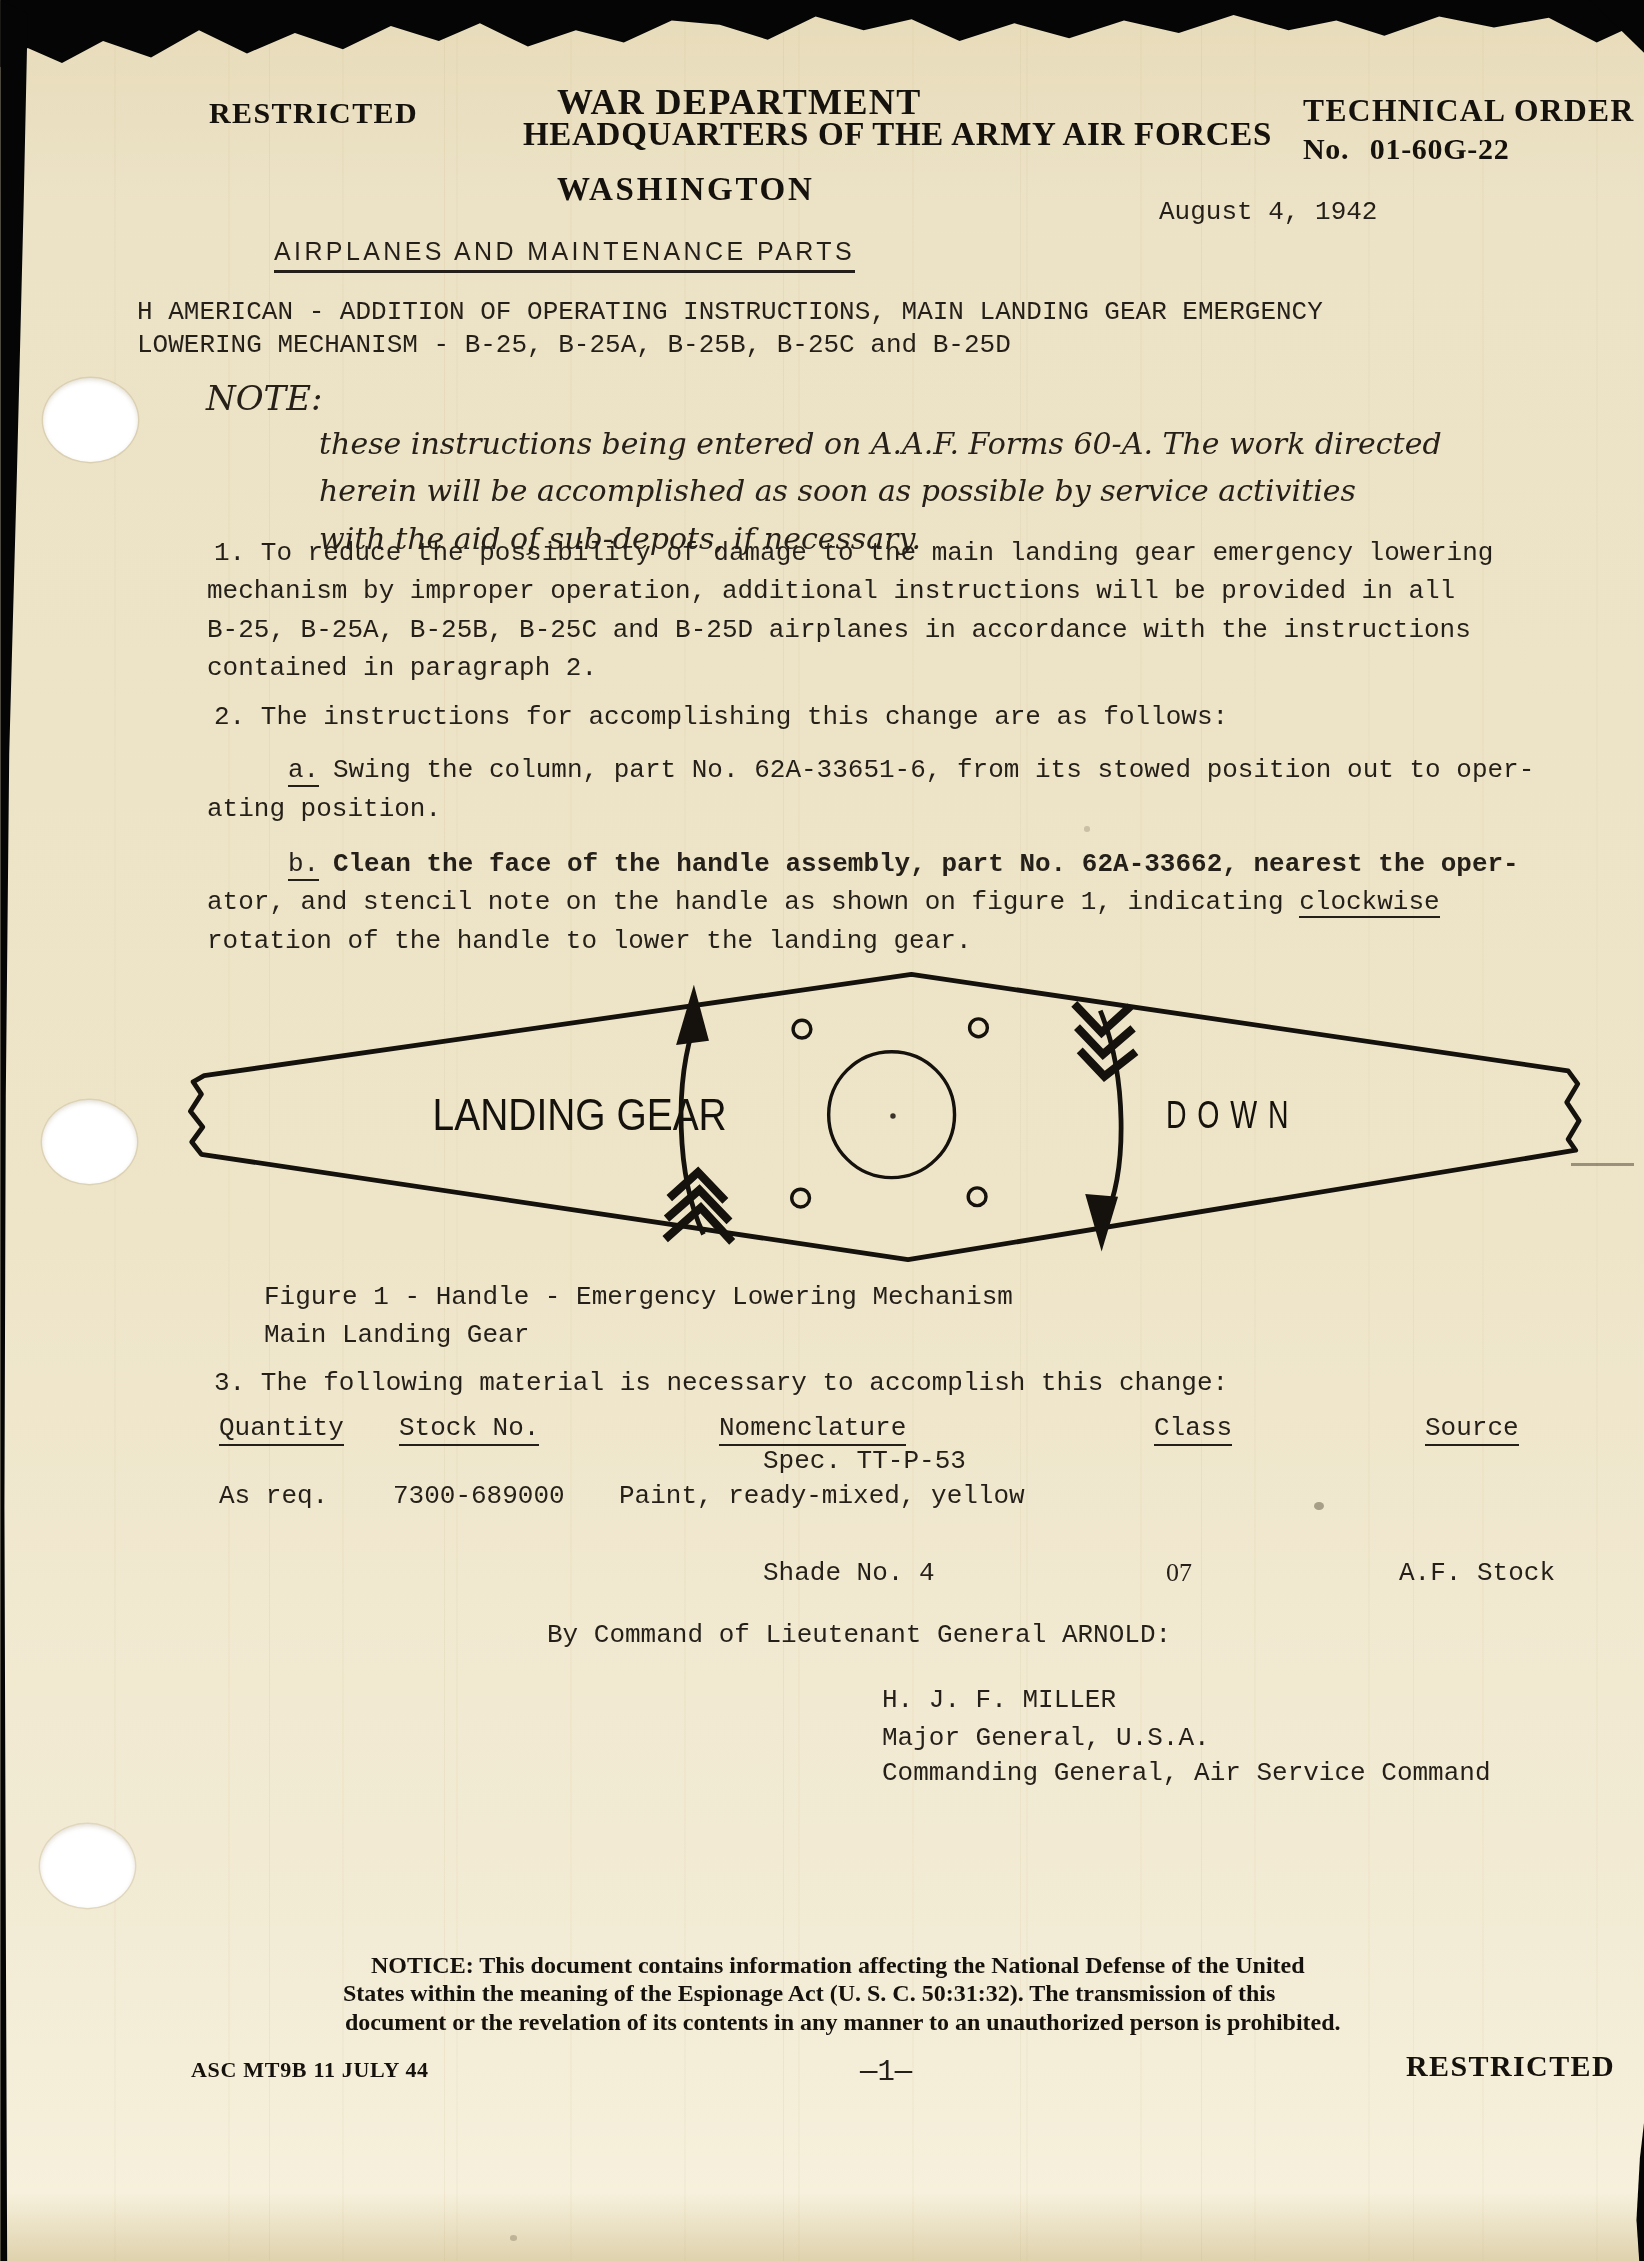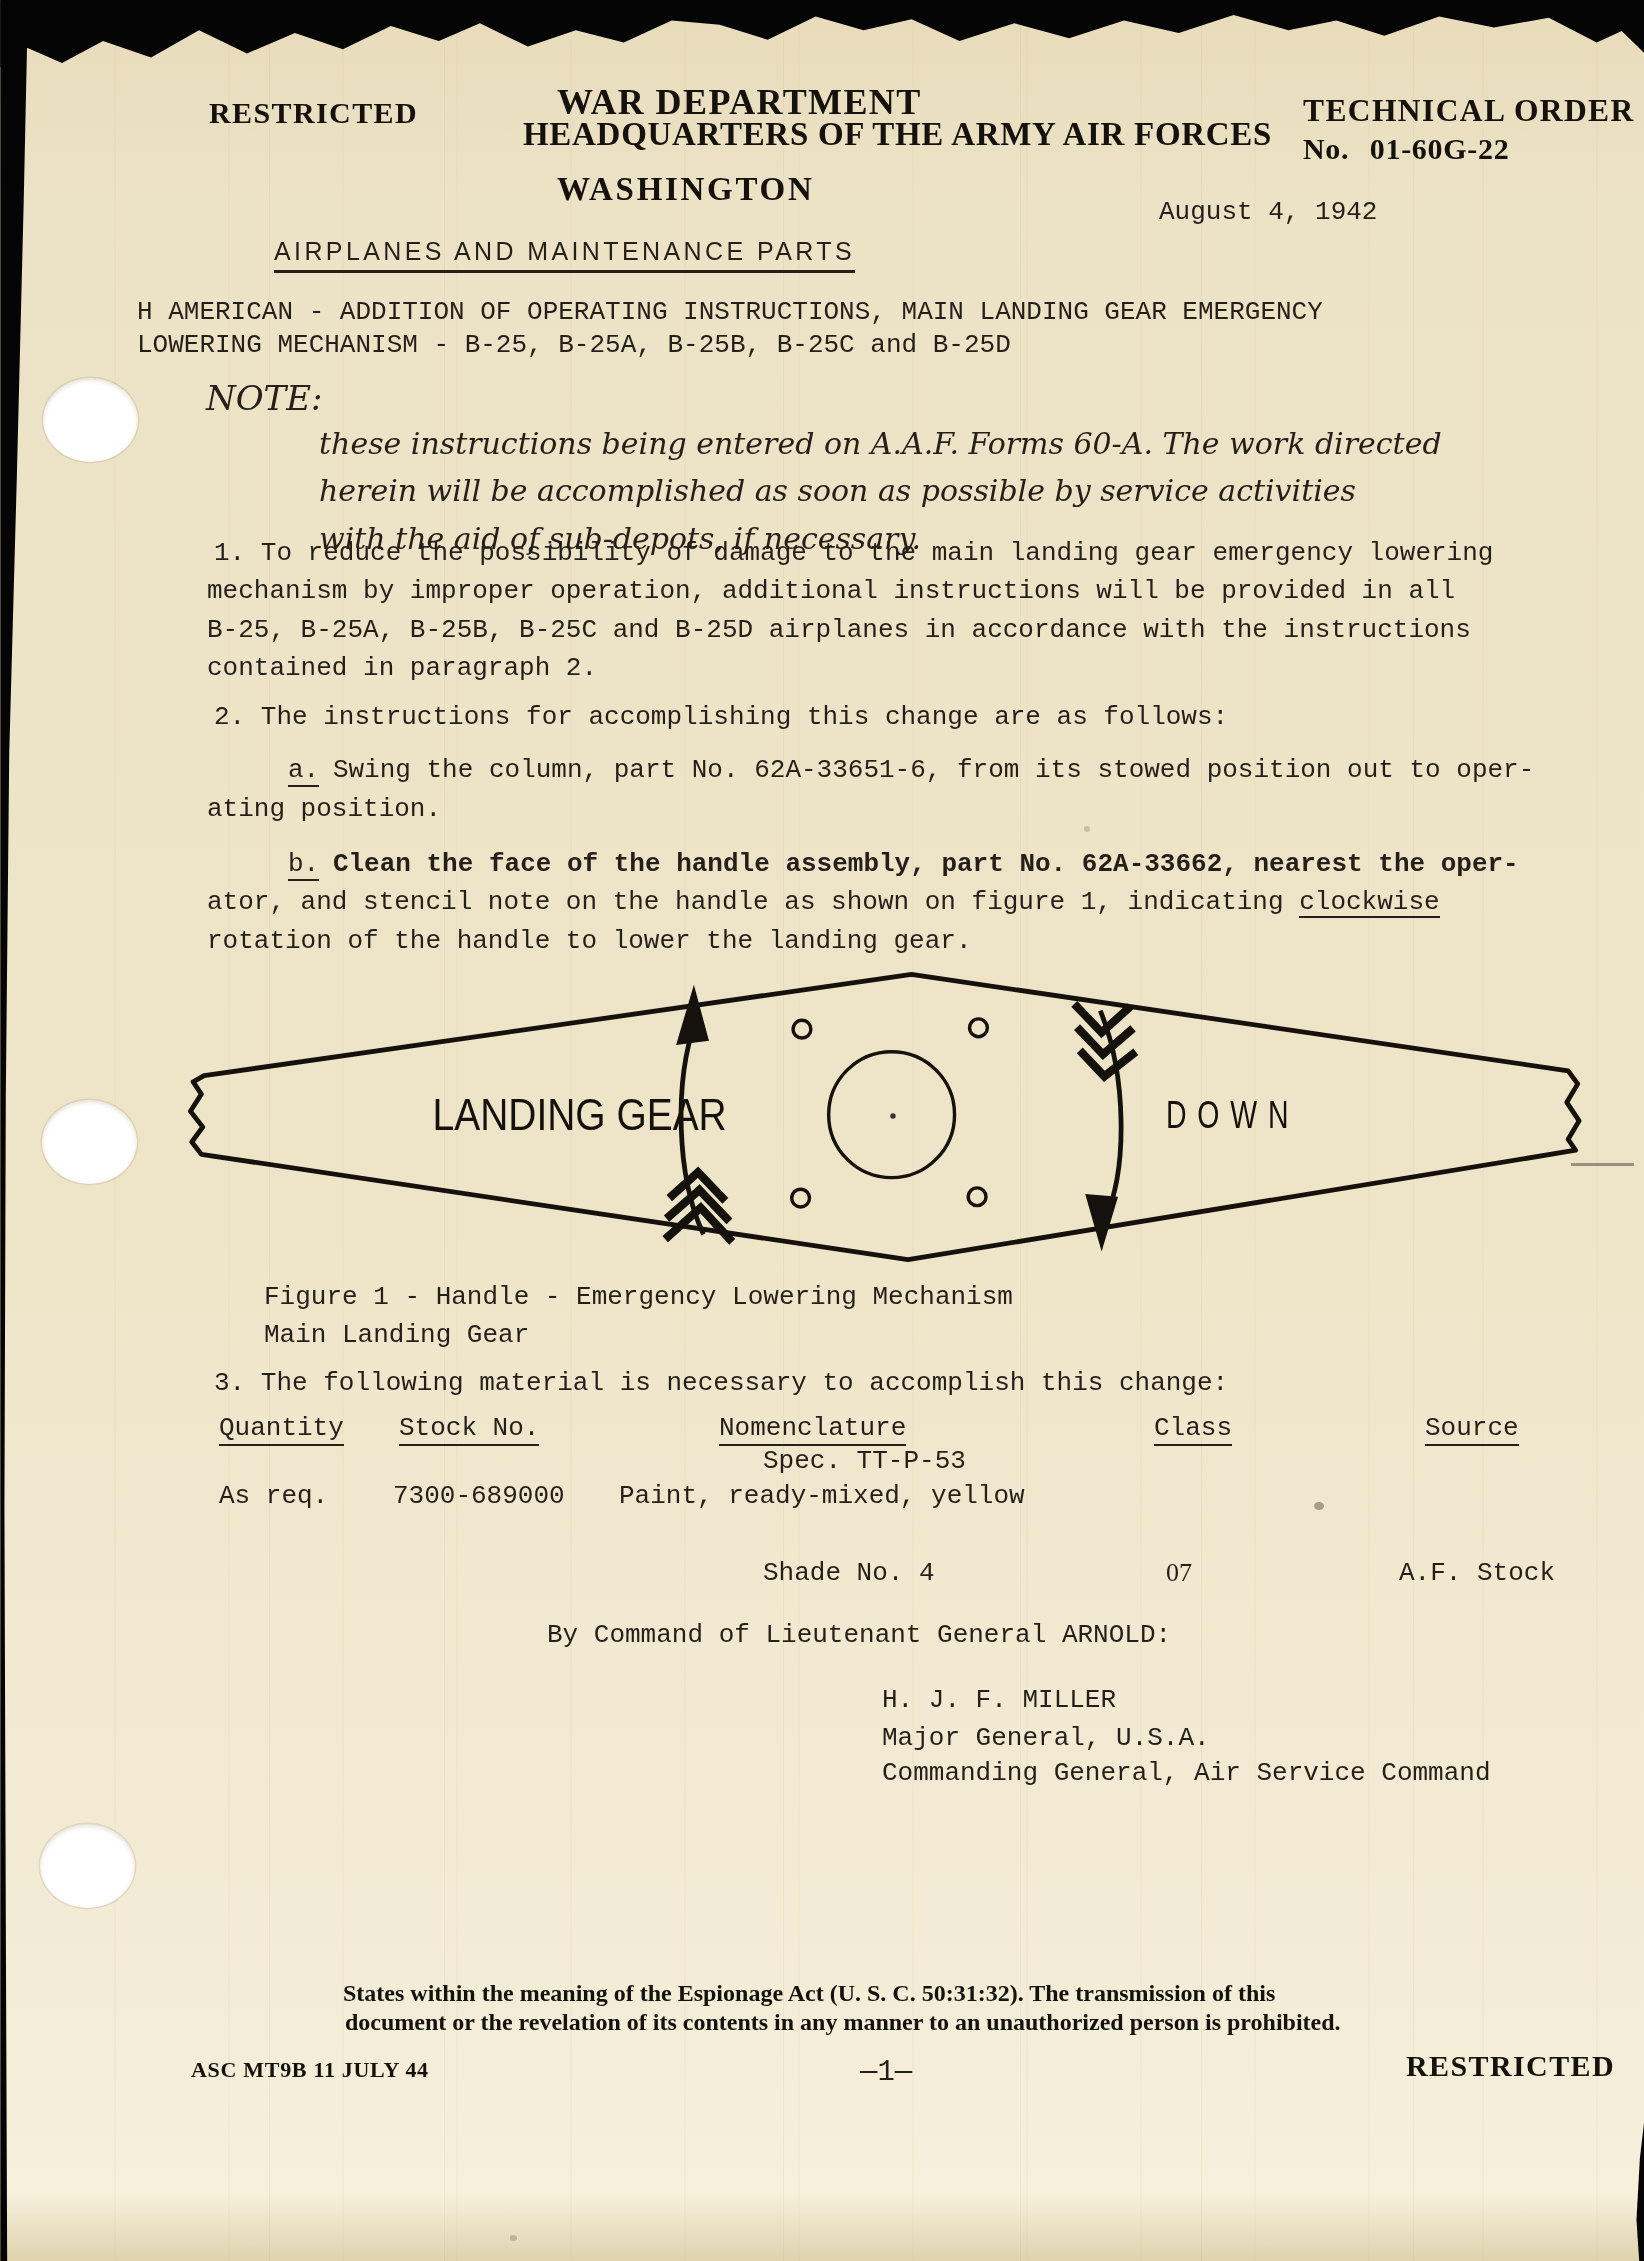--- a/index.html
+++ b/index.html
@@ -127,20 +127,21 @@
   <div class="abs mono" style="left:763px;top:1438px;margin-top:8px;">Spec. TT-P-53</div>
   <div class="abs mono" style="left:763px;top:1558px;">Shade No. 4</div>
   <div class="abs mono" style="left:1166px;top:1558px;font-family:Liberation Serif, serif;">07</div>
   <div class="abs mono" style="left:1399px;top:1558px;">A.F. Stock</div>
 
   <div class="abs mono" style="left:547px;top:1620px;">By Command of Lieutenant General ARNOLD:</div>
   <div class="abs mono" style="left:882px;top:1685px;">H. J. F. MILLER</div>
   <div class="abs mono" style="left:882px;top:1723px;">Major General, U.S.A.</div>
   <div class="abs mono" style="left:882px;top:1758px;">Commanding General, Air Service Command</div>
 
+  <div class="abs serifb" style="left:371px;top:1952px;font-size:24px;">NOTICE:  This document contains information affecting the National Defense of the United</div>
   <div class="abs serifb" style="left:343px;top:1980px;font-size:24px;">States within the meaning of the Espionage Act (U. S. C. 50:31:32).  The transmission of this</div>
   <div class="abs serifb" style="left:345px;top:2009px;font-size:24px;">document or the revelation of its contents in any manner to an unauthorized person is prohibited.</div>
 
   <div class="abs serifb" style="left:191px;top:2057px;font-size:22px;letter-spacing:0.7px;">ASC MT9B 11 JULY 44</div>
   <div class="abs mono" style="left:860px;top:2056px;font-size:29px;">—1—</div>
   <div class="abs serifb" style="left:1406px;top:2049px;font-size:30px;letter-spacing:1.4px;">RESTRICTED</div>
 
   <div class="hole" style="left:43px;top:378px;width:95px;height:84px;"></div>
   <div class="hole" style="left:42px;top:1100px;width:95px;height:84px;"></div>
   <div class="hole" style="left:40px;top:1824px;width:95px;height:84px;"></div>

